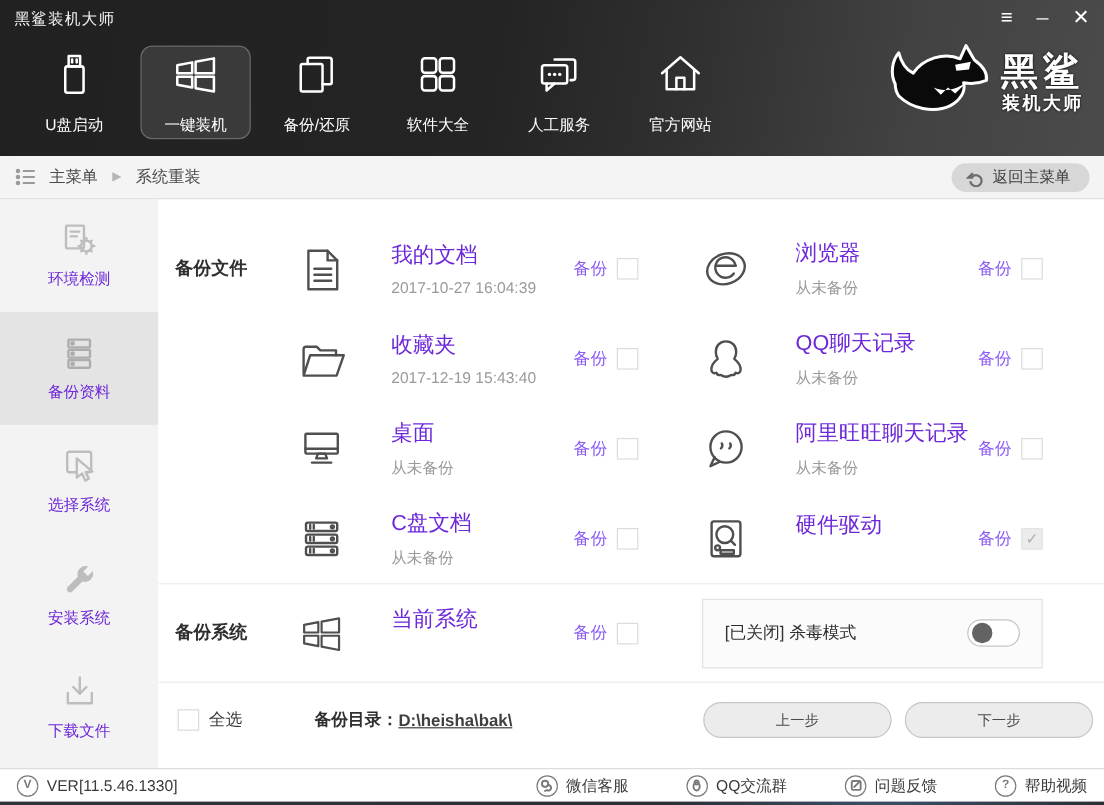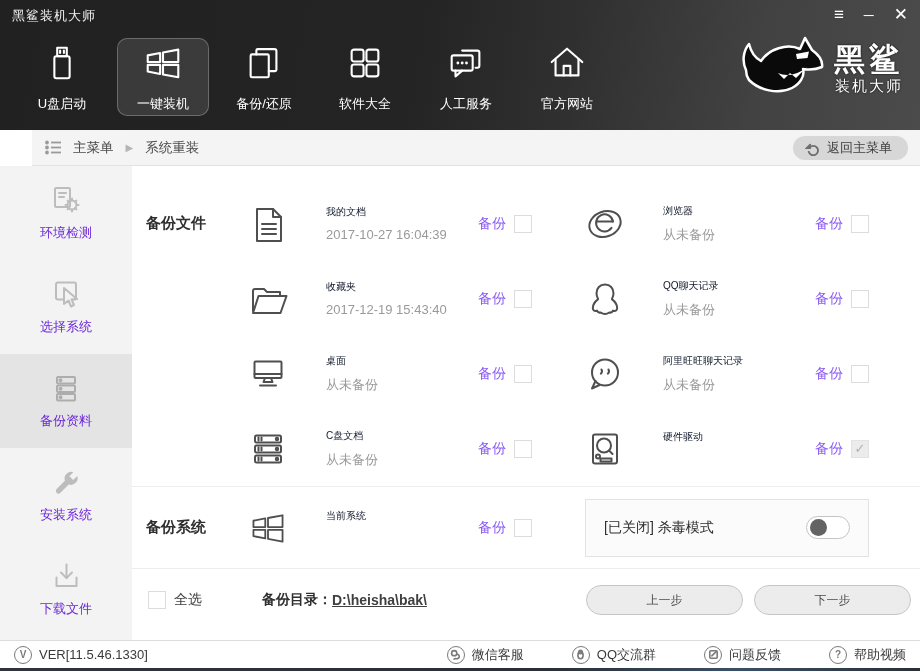--- a/index.html
+++ b/index.html
@@ -17,24 +17,24 @@
   .nav { display:flex; align-items:flex-start; padding:6px 0 0 16px; height:98px; }
   .nav-item { width:92px; height:78px; margin-right:9px; border-radius:10px; border:1px solid transparent;
               display:flex; flex-direction:column; align-items:center; justify-content:center; gap:7px; }
   .nav-item.active { background:rgba(255,255,255,.11); border-color:rgba(255,255,255,.25); }
   .nav-item svg { width:42px; height:42px; stroke:#fff; stroke-width:2.2; fill:none; stroke-linejoin:round; stroke-linecap:round; }
   .nav-label { font-size:13px; color:#fff; white-space:nowrap; }
   .logo { position:absolute; right:16px; top:34px; display:flex; align-items:center; gap:8px; }
   .logo-shark svg { width:92px; height:66px; }
   .logo-text { text-align:center; color:#fff; }
   .logo-line1 { font-size:31px; font-weight:bold; letter-spacing:4px; line-height:34px; text-shadow:0 0 2px #000; }
-  .logo-line2 { font-size:15px; font-weight:normal; letter-spacing:2px; text-shadow:0 0 2px #000; }
+  .logo-line2 { font-size:15px; font-weight:bold; letter-spacing:2px; text-shadow:0 0 2px #000; }
 
   
-  .crumbbar { height:36px; background:#f4f4f4; border-bottom:1px solid #e2e2e2; display:flex; align-items:center; padding:0 12px; position:relative;margin-left:32px; }
+  .crumbbar { height:36px; background:#f4f4f4; border-bottom:1px solid #e2e2e2; display:flex; align-items:center; padding:0 12px; position:relative; }
   .crumbbar svg.listicon { width:19px; height:19px; stroke:#9a9a9a; stroke-width:1.8; fill:#9a9a9a; margin-right:10px; }
   .crumb { font-size:13.5px; color:#4a4a4a; }
   .crumb-arrow { color:#b5b5b5; font-size:10px; margin:0 12px; }
   .back-btn { position:absolute; right:12px; top:6px; height:24px; padding:0 16px 0 12px; background:#d7d7d7; border-radius:12px;
               display:flex; align-items:center; gap:7px; font-size:13px; color:#3f3f3f; }
   .back-btn svg { width:15px; height:15px; stroke:#6e6e6e; stroke-width:2; fill:none; stroke-linecap:round; }
 
   
   .bodyrow { display:flex; height:474px; }
   .sidebar { width:132px; background:#f3f3f3; }
@@ -47,21 +47,21 @@
   .main { flex:1; background:#fff; }
   .rows { padding-top:20px; }
   .crow { display:flex; align-items:center; height:75px; }
   .crow.sys { height:81px; }
   .sec { width:116px; padding-left:14px; font-size:15px; font-weight:bold; color:#2f2f2f; flex:none; }
   .cell { display:flex; align-items:center; width:284px; flex:none; }
   .cell.right { margin-left:53px; }
   .icn { width:40px; height:40px; flex:none; }
   .icn svg { width:40px; height:40px; stroke:#4f4f4f; stroke-width:2; fill:none; stroke-linejoin:round; stroke-linecap:round; }
   .itext { margin-left:38px; }
-  .itext .t { font-size:10px; color:#0f172a; margin-bottom:8px; white-space:nowrap; }
+  .itext .t { font-size:18px; color:#6d28d9; margin-bottom:8px; white-space:nowrap; }
   .itext .s { font-size:13px; color:#9a9a9a; min-height:15px; white-space:nowrap; }
   .bk { margin-left:auto; display:flex; align-items:center; }
   .bk .lbl { font-size:14px; color:#8b5cf6; margin-right:8px; }
   .checkbox { width:18px; height:18px; border:1px solid #dcdcdc; background:#fff; display:flex; align-items:center; justify-content:center; font-size:13px; color:transparent; }
   .checkbox.checked { background:#ececec; border-color:#e3e3e3; color:#b0b0b0; }
   .checkbox.checked::after { content:"✓"; }
   .hdiv { height:1px; background:#ededed; }
 
   .av-box { width:284px; height:58px; background:#fbfbfb; border:1px solid #e3e3e3; display:flex; align-items:center; padding:0 18px; }
   .av-label { font-size:14px; color:#2f2f2f; }
@@ -204,37 +204,37 @@
             <line x1="22" y1="25.5" x2="22" y2="27.5"></line>
           <line x1="15.5" y1="21" x2="17.5" y2="21"></line>
             <line x1="26.5" y1="21" x2="28.5" y2="21"></line>
           <line x1="17.6" y1="16.6" x2="19" y2="18"></line>
             <line x1="25" y1="24" x2="26.4" y2="25.4"></line>
           <line x1="26.4" y1="16.6" x2="25" y2="18"></line>
             <line x1="19" y1="24" x2="17.6" y2="25.4"></line>
           </svg>
         <span class="side-label">环境检测</span>
       </div>
-      <div class="side-item">
-        <svg viewBox="0 0 33 33">
-            <rect x="6" y="4.5" width="20" height="17" rx="2"></rect>
-          <path d="M14 10 L14 26 L18.5 22.5 L21 28.5 L24 27 L21.5 21.5 L27 21 Z" fill="#f3f3f3"></path>
-          </svg>
-        <span class="side-label">选择系统</span>
-      </div>
       <div class="side-item active">
         <svg viewBox="0 0 33 33">
             <rect x="7" y="5" width="18" height="6.5" rx="1"></rect>
           <rect x="7" y="13.5" width="18" height="6.5" rx="1"></rect>
             <rect x="7" y="22" width="18" height="6.5" rx="1"></rect>
           <circle cx="10.5" cy="8.2" r="1"></circle>
             <circle cx="10.5" cy="16.7" r="1"></circle>
             <circle cx="10.5" cy="25.2" r="1"></circle>
           </svg>
         <span class="side-label">备份资料</span>
+      </div>
+      <div class="side-item">
+        <svg viewBox="0 0 33 33">
+            <rect x="6" y="4.5" width="20" height="17" rx="2"></rect>
+          <path d="M14 10 L14 26 L18.5 22.5 L21 28.5 L24 27 L21.5 21.5 L27 21 Z" fill="#f3f3f3"></path>
+          </svg>
+        <span class="side-label">选择系统</span>
       </div>
       <div class="side-item">
         <svg viewBox="0 0 33 33">
             <path fill="#bdbdbd" stroke="none" d="M27.3 9.9 a6.8 6.8 0 0 1 -8.6 8.6 L10.2 27 a2.7 2.7 0 0 1 -3.8 -3.8 L14.9 14.7 a6.8 6.8 0 0 1 8.6 -8.6 L19.4 10.2 l3.8 3.8 z"></path>
           </svg>
         <span class="side-label">安装系统</span>
       </div>
       <div class="side-item">
         <svg viewBox="0 0 33 33">
             <path d="M16.5 4.5 V18"></path>

